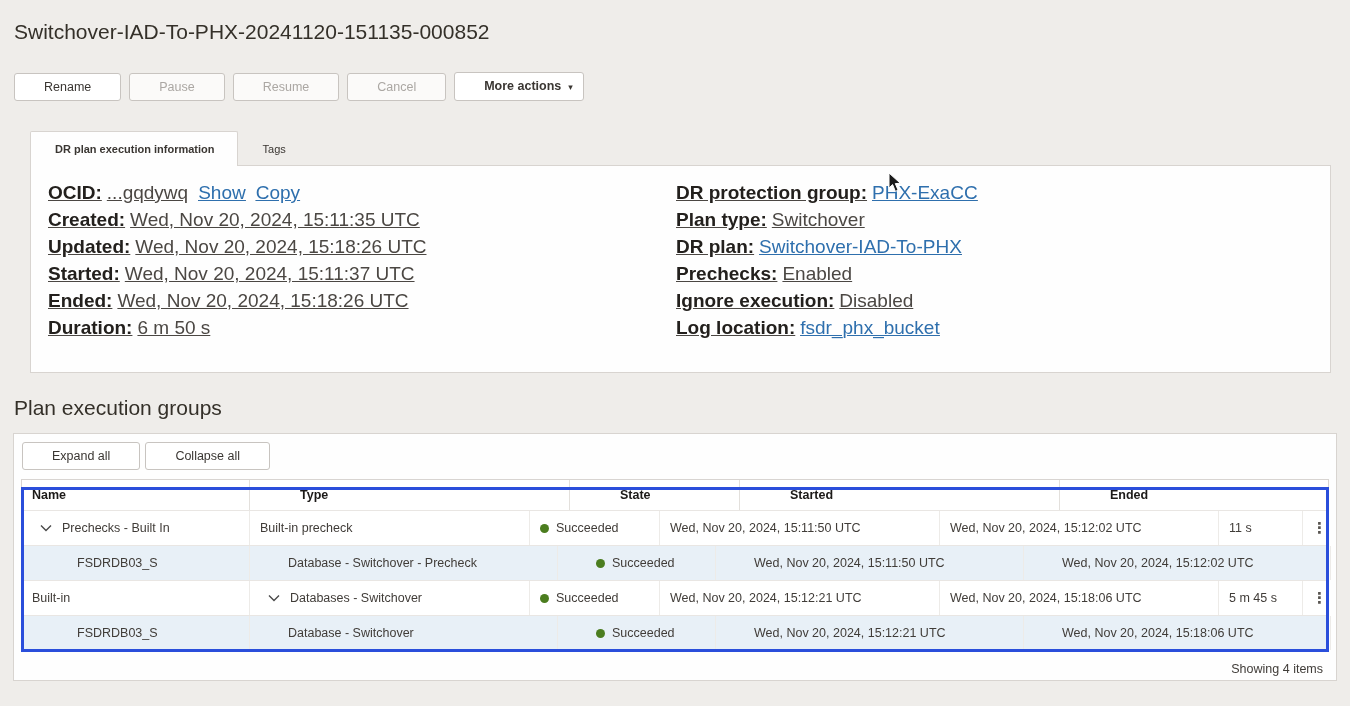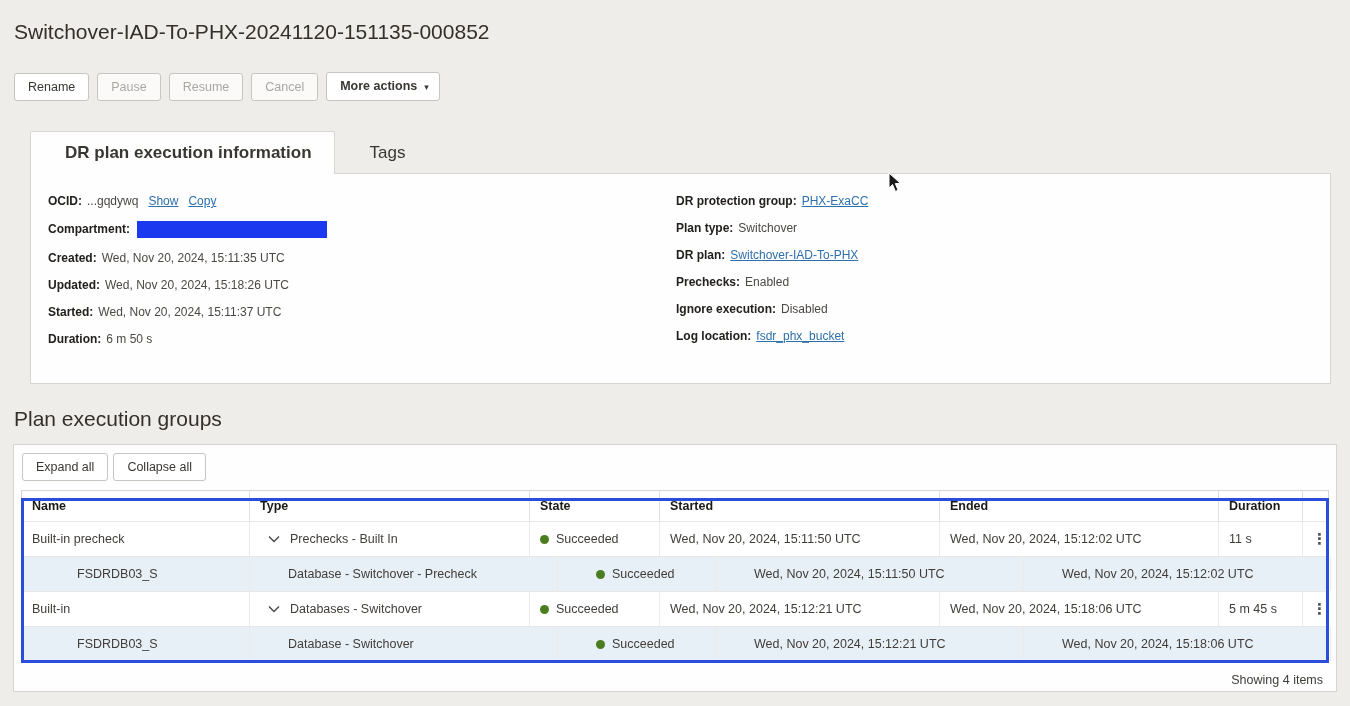--- a/index.html
+++ b/index.html
@@ -11,43 +11,43 @@
   }
   
   .page-title{
     margin:0;padding:18px 0 0 14px;
     font-size:21px;font-weight:400;color:#343029;line-height:28px;
   }
   .actions-row{margin:26px 0 0 14px;display:flex;gap:8px;align-items:center;}
   .btn{
     background:#ffffff;border:1px solid #c8c4c0;border-radius:3px;
     font-family:inherit;font-size:12.5px;color:#3a3632;
-    padding:6px 13px;line-height:14px;cursor:pointer;
+    padding:6px 29px;line-height:14px;cursor:pointer;
   }
   .btn.disabled{color:#aba7a3;background:#fbfaf9;cursor:default;}
   .btn.more{font-weight:bold;padding-right:10px;}
   .btn .caret{font-size:9px;margin-left:7px;color:#3a3632;}
   
   .tabs{margin:30px 0 0 30px;display:flex;position:relative;z-index:2;}
   .tab{
-    font-size:17px;padding:11px 22px 10px 34px;cursor:pointer;color:#3a3632;
+    font-size:11px;padding:11px 22px 10px 24px;cursor:pointer;color:#3a3632;
     border:1px solid transparent;border-bottom:none;
   }
   .tab.active{
     background:#fefefe;border-color:#d8d4d0;font-weight:bold;
     border-radius:2px 2px 0 0;margin-bottom:-1px;
   }
   .info-panel{
     background:#fefefe;border:1px solid #d8d4d0;
     margin:0 19px 0 30px;position:relative;z-index:1;
     padding:20px 0 24px 17px;display:flex;
   }
   .info-col-left{width:628px;flex:none;}
   .info-col-right{flex:1;}
-  .field{font-size:12px;margin-bottom:13px;line-height:14px;color:#4b4743;}
+  .field{font-size:19px;margin-bottom:13px;line-height:14px;color:#4b4743;text-decoration:underline;}
   .field-label{font-weight:bold;color:#23201d;margin-right:5px;}
   .field a{color:#2e6fad;text-decoration:underline;cursor:pointer;}
   .inline-link{color:#4b4743;text-decoration:underline;margin-left:10px;cursor:pointer;}
   .redacted{
     display:inline-block;width:190px;height:17px;background:#1b3af0;
     vertical-align:middle;margin-left:2px;
   }
   
   .section-title{
     margin:20px 0 0 14px;font-size:21px;font-weight:400;color:#343029;line-height:30px;
@@ -61,21 +61,21 @@
   
   .table-wrap{position:relative;margin-top:9px;border:1px solid #d8d4d1;}
   .blue-frame{
     position:absolute;left:-1px;right:-1px;top:7px;bottom:-2px;
     border:3px solid #2a4edb;pointer-events:none;z-index:5;
   }
   .grid-row{
     display:grid;grid-template-columns:228px 280px 130px 280px 279px 84px 33px;
     align-items:center;
   }
-  .grid-row.header{height:30px;font-weight:bold;font-size:12.5px;color:#1c1a18;background:#fff;}
+  .grid-row.header{height:30px;font-weight:bold;font-size:12.5px;color:#1c1a18;background:#fff;gap:40px;}
   .grid-row.body{height:34px;font-size:12.5px;color:#403c38;background:#fff;border-top:1px solid #e9e6e3;}
   .grid-row.body.child{background:#e8f0f7;gap:28px;}
   .cell{padding-left:10px;height:100%;display:flex;align-items:center;box-sizing:border-box;overflow:hidden;white-space:nowrap;}
   .grid-row.header .cell{border-right:1px solid #e3e0dc;}
   .grid-row.body .cell{border-right:1px solid #edebe8;}
   .grid-row .cell:last-child{border-right:none;justify-content:center;padding-left:0;}
   .name-cell .chev{display:inline-flex;margin:0 10px 0 8px;cursor:pointer;}
   .name-cell.child-name{padding-left:55px;}
   .state-dot{width:9px;height:9px;border-radius:50%;background:#4b7d1f;margin-right:7px;flex:none;}
   .kebab{font-size:15px;font-weight:bold;color:#57534f;cursor:pointer;line-height:10px;letter-spacing:0;}
@@ -100,24 +100,24 @@
   </div>
 
 <div class="tabs" id="tab-bar">
     <div class="tab active">DR plan execution information</div>
     <div class="tab">Tags</div>
   </div>
 
 <div class="info-panel">
   <div class="info-col-left" id="details-left">
       <div class="field"><span class="field-label">OCID:</span><span class="field-value">...gqdywq</span><a class="inline-link">Show</a><a class="inline-link">Copy</a></div>
-      <div class="field"><span class="field-label">Compartment:</span><span class="redacted"></span></div>
       <div class="field"><span class="field-label">Created:</span><span class="field-value">Wed, Nov 20, 2024, 15:11:35 UTC</span></div>
       <div class="field"><span class="field-label">Updated:</span><span class="field-value">Wed, Nov 20, 2024, 15:18:26 UTC</span></div>
       <div class="field"><span class="field-label">Started:</span><span class="field-value">Wed, Nov 20, 2024, 15:11:37 UTC</span></div>
+      <div class="field"><span class="field-label">Ended:</span><span class="field-value">Wed, Nov 20, 2024, 15:18:26 UTC</span></div>
       <div class="field"><span class="field-label">Duration:</span><span class="field-value">6 m 50 s</span></div>
     </div>
   <div class="info-col-right" id="details-right">
       <div class="field"><span class="field-label">DR protection group:</span><a>PHX-ExaCC</a></div>
       <div class="field"><span class="field-label">Plan type:</span><span class="field-value">Switchover</span></div>
       <div class="field"><span class="field-label">DR plan:</span><a>Switchover-IAD-To-PHX</a></div>
       <div class="field"><span class="field-label">Prechecks:</span><span class="field-value">Enabled</span></div>
       <div class="field"><span class="field-label">Ignore execution:</span><span class="field-value">Disabled</span></div>
       <div class="field"><span class="field-label">Log location:</span><a>fsdr_phx_bucket</a></div>
     </div>
@@ -136,29 +136,29 @@
         <div class="cell">Name</div>
         <div class="cell">Type</div>
         <div class="cell">State</div>
         <div class="cell">Started</div>
         <div class="cell">Ended</div>
         <div class="cell">Duration</div>
         <div class="cell"></div>
       </div>
     <div id="table-body">
         <div class="grid-row body">
-          <div class="cell">Built-in precheck</div>
           <div class="cell name-cell">
             <span class="chev">
               <svg width="12" height="8" viewBox="0 0 12 8">
                 <polyline points="1,1.5 6,6.5 11,1.5" stroke="#4a4a4a" stroke-width="1.4" fill="none"></polyline>
               </svg>
             </span>
             <span>Prechecks - Built In</span>
           </div>
+          <div class="cell">Built-in precheck</div>
           <div class="cell">
             <span class="state-dot"></span>
             <span>Succeeded</span>
           </div>
           <div class="cell">Wed, Nov 20, 2024, 15:11:50 UTC</div>
           <div class="cell">Wed, Nov 20, 2024, 15:12:02 UTC</div>
           <div class="cell">11 s</div>
           <div class="cell">
             <span class="kebab">⋮</span>
           </div>

